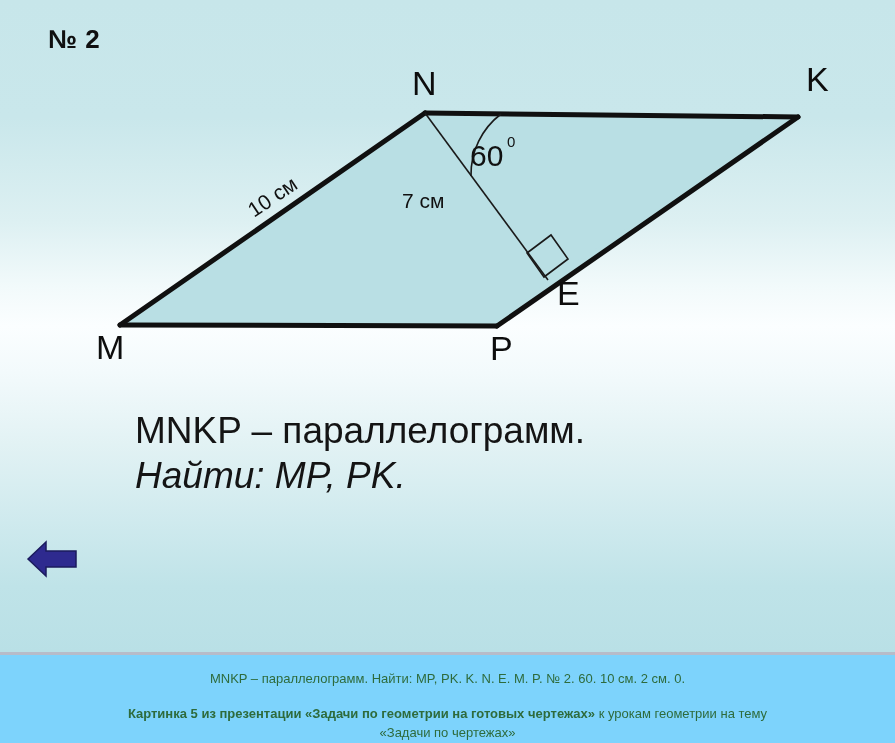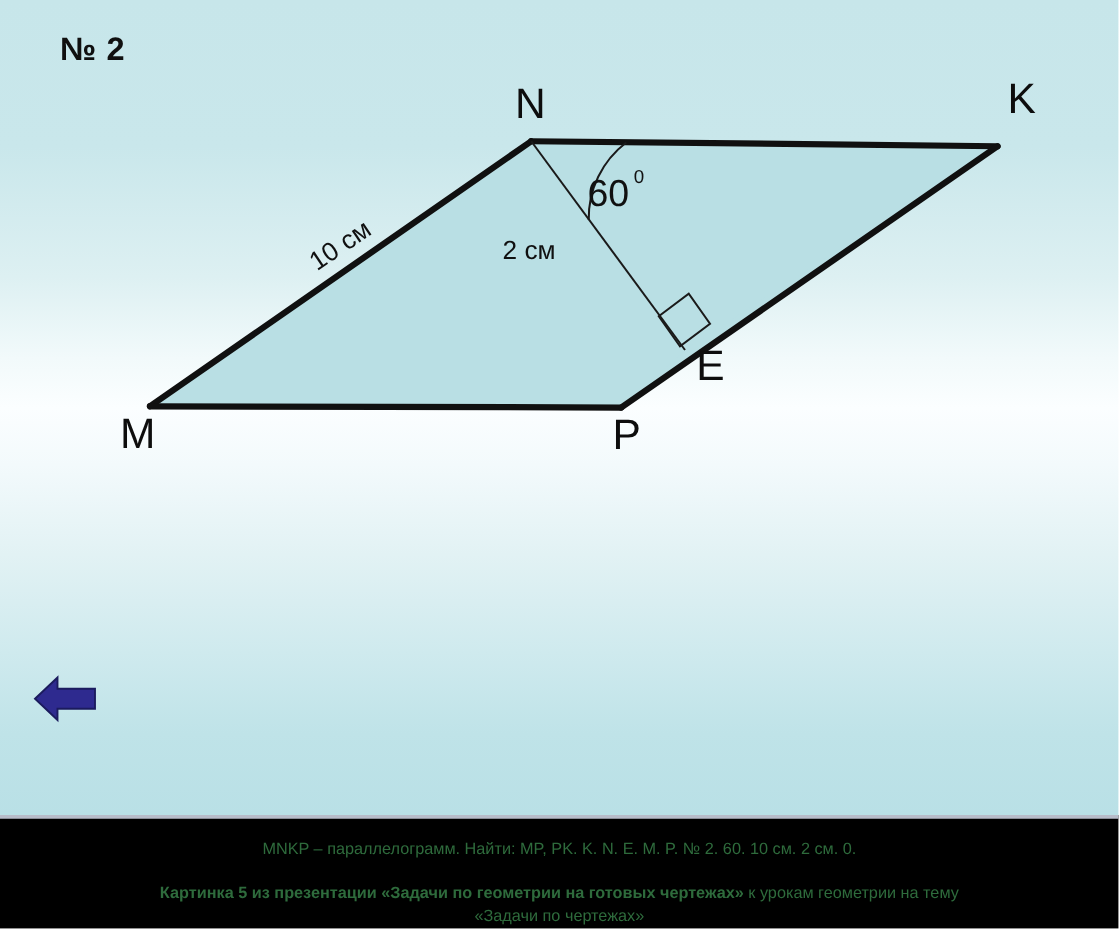--- a/index.html
+++ b/index.html
@@ -126,21 +126,21 @@
     cursor: pointer;
   }
 
   
   #footer {
     position: absolute;
     left: 0;
     top: 652px;
     width: 895px;
     height: 91px;
-    background: #000000;
+    background: #7dd3fc;
     border-top: 3px solid #b7bcc9;
     box-sizing: border-box;
   }
   #caption-line {
     position: absolute;
     left: 0;
     top: 16px;
     width: 895px;
     text-align: center;
     font-family: "Liberation Sans", sans-serif;
@@ -192,27 +192,31 @@
 
       
       <div class="vlabel" style="left:96px;  top:330px;">M</div>
       <div class="vlabel" style="left:412px; top:66px;">N</div>
       <div class="vlabel" style="left:806px; top:62px;">K</div>
       <div class="vlabel" style="left:490px; top:331px;">P</div>
       <div class="vlabel" style="left:557px; top:276px;">E</div>
 
       
       <div class="dimlabel rot" style="left:244px; top:203px;">10 см</div>
-      <div class="dimlabel" style="left:402px; top:190px;">2 см</div>
+      <div class="dimlabel" style="left:402px; top:190px;">7 см</div>
 
       
       <div id="angle-value" style="left:470px; top:141px;">60</div>
       <div id="angle-degree" style="left:507px; top:134px;">0</div>
     </div>
 
+    <div id="statement">
+      <div id="statement-line1">MNKP – параллелограмм.</div>
+      <div id="statement-line2">Найти: MP,  PK.</div>
+    </div>
 
     <div id="back-arrow">
       <svg width="52" height="48" viewBox="0 0 52 48">
         <polygon points="2,24 20,7 20,16 50,16 50,32 20,32 20,41" fill="#2e2a8f" stroke="#1b1b5e" stroke-width="1.5" stroke-linejoin="miter"></polygon>
       </svg>
     </div>
 
   </div>
 
   <div id="footer">

